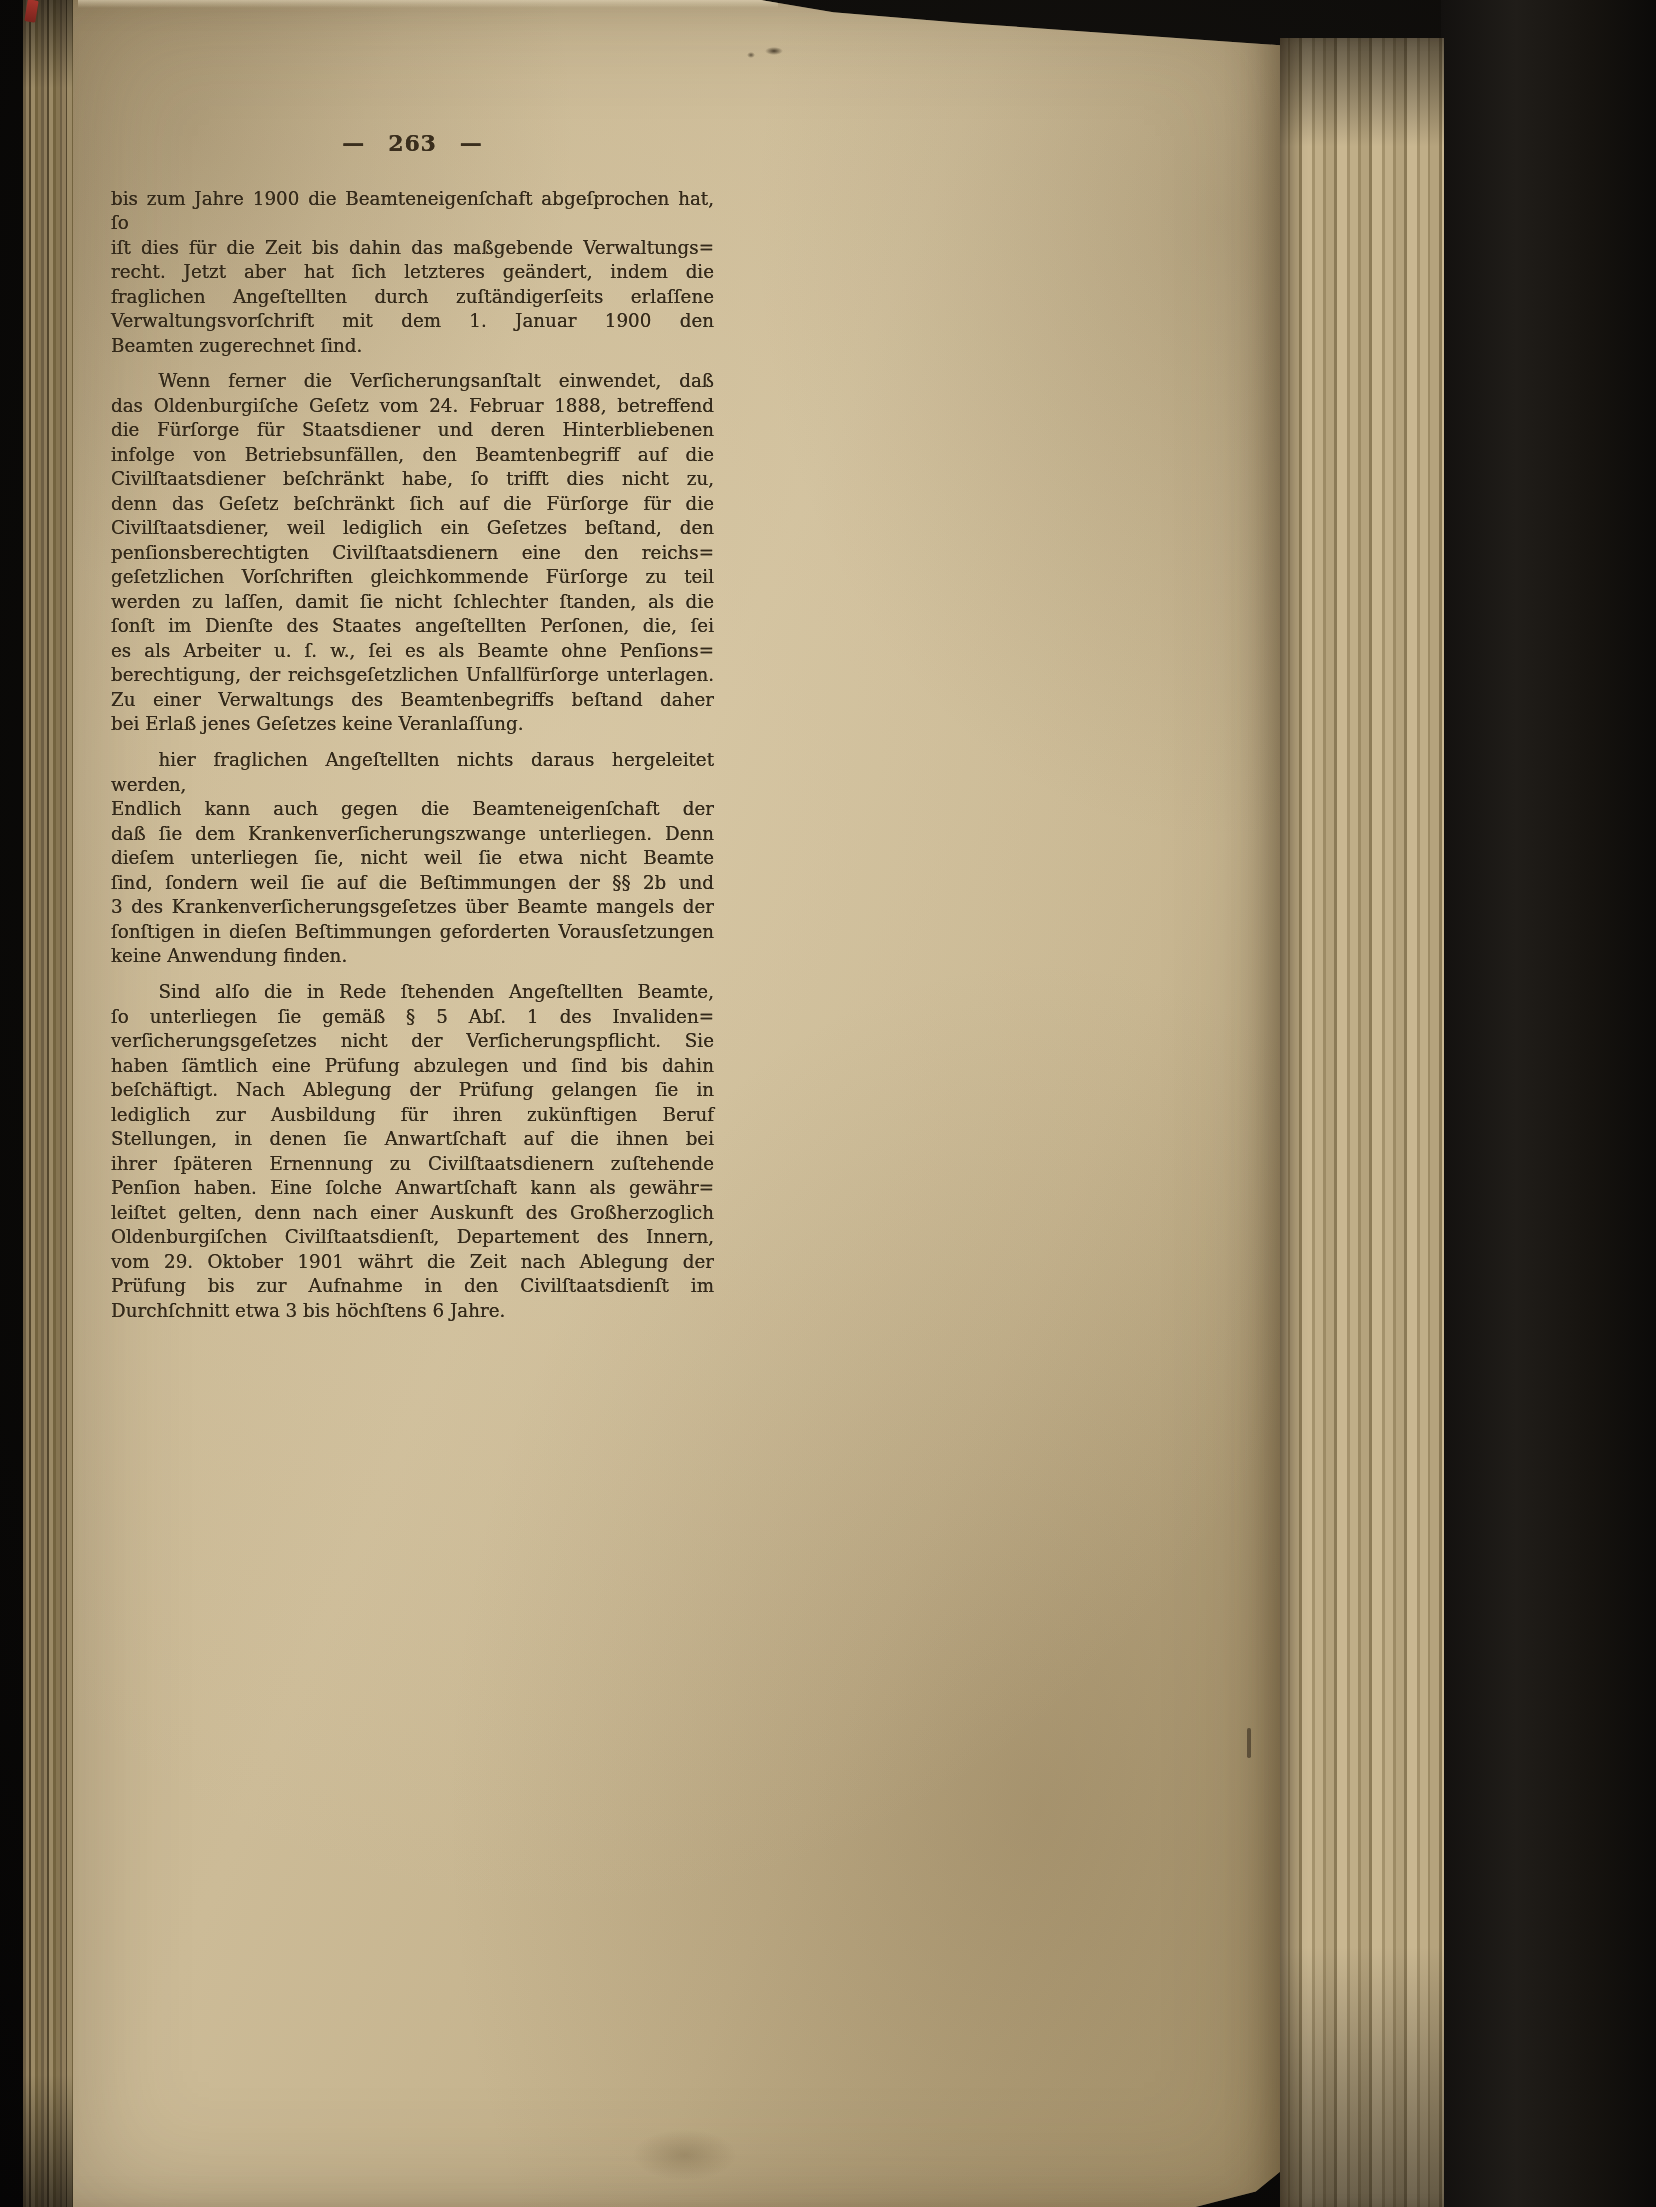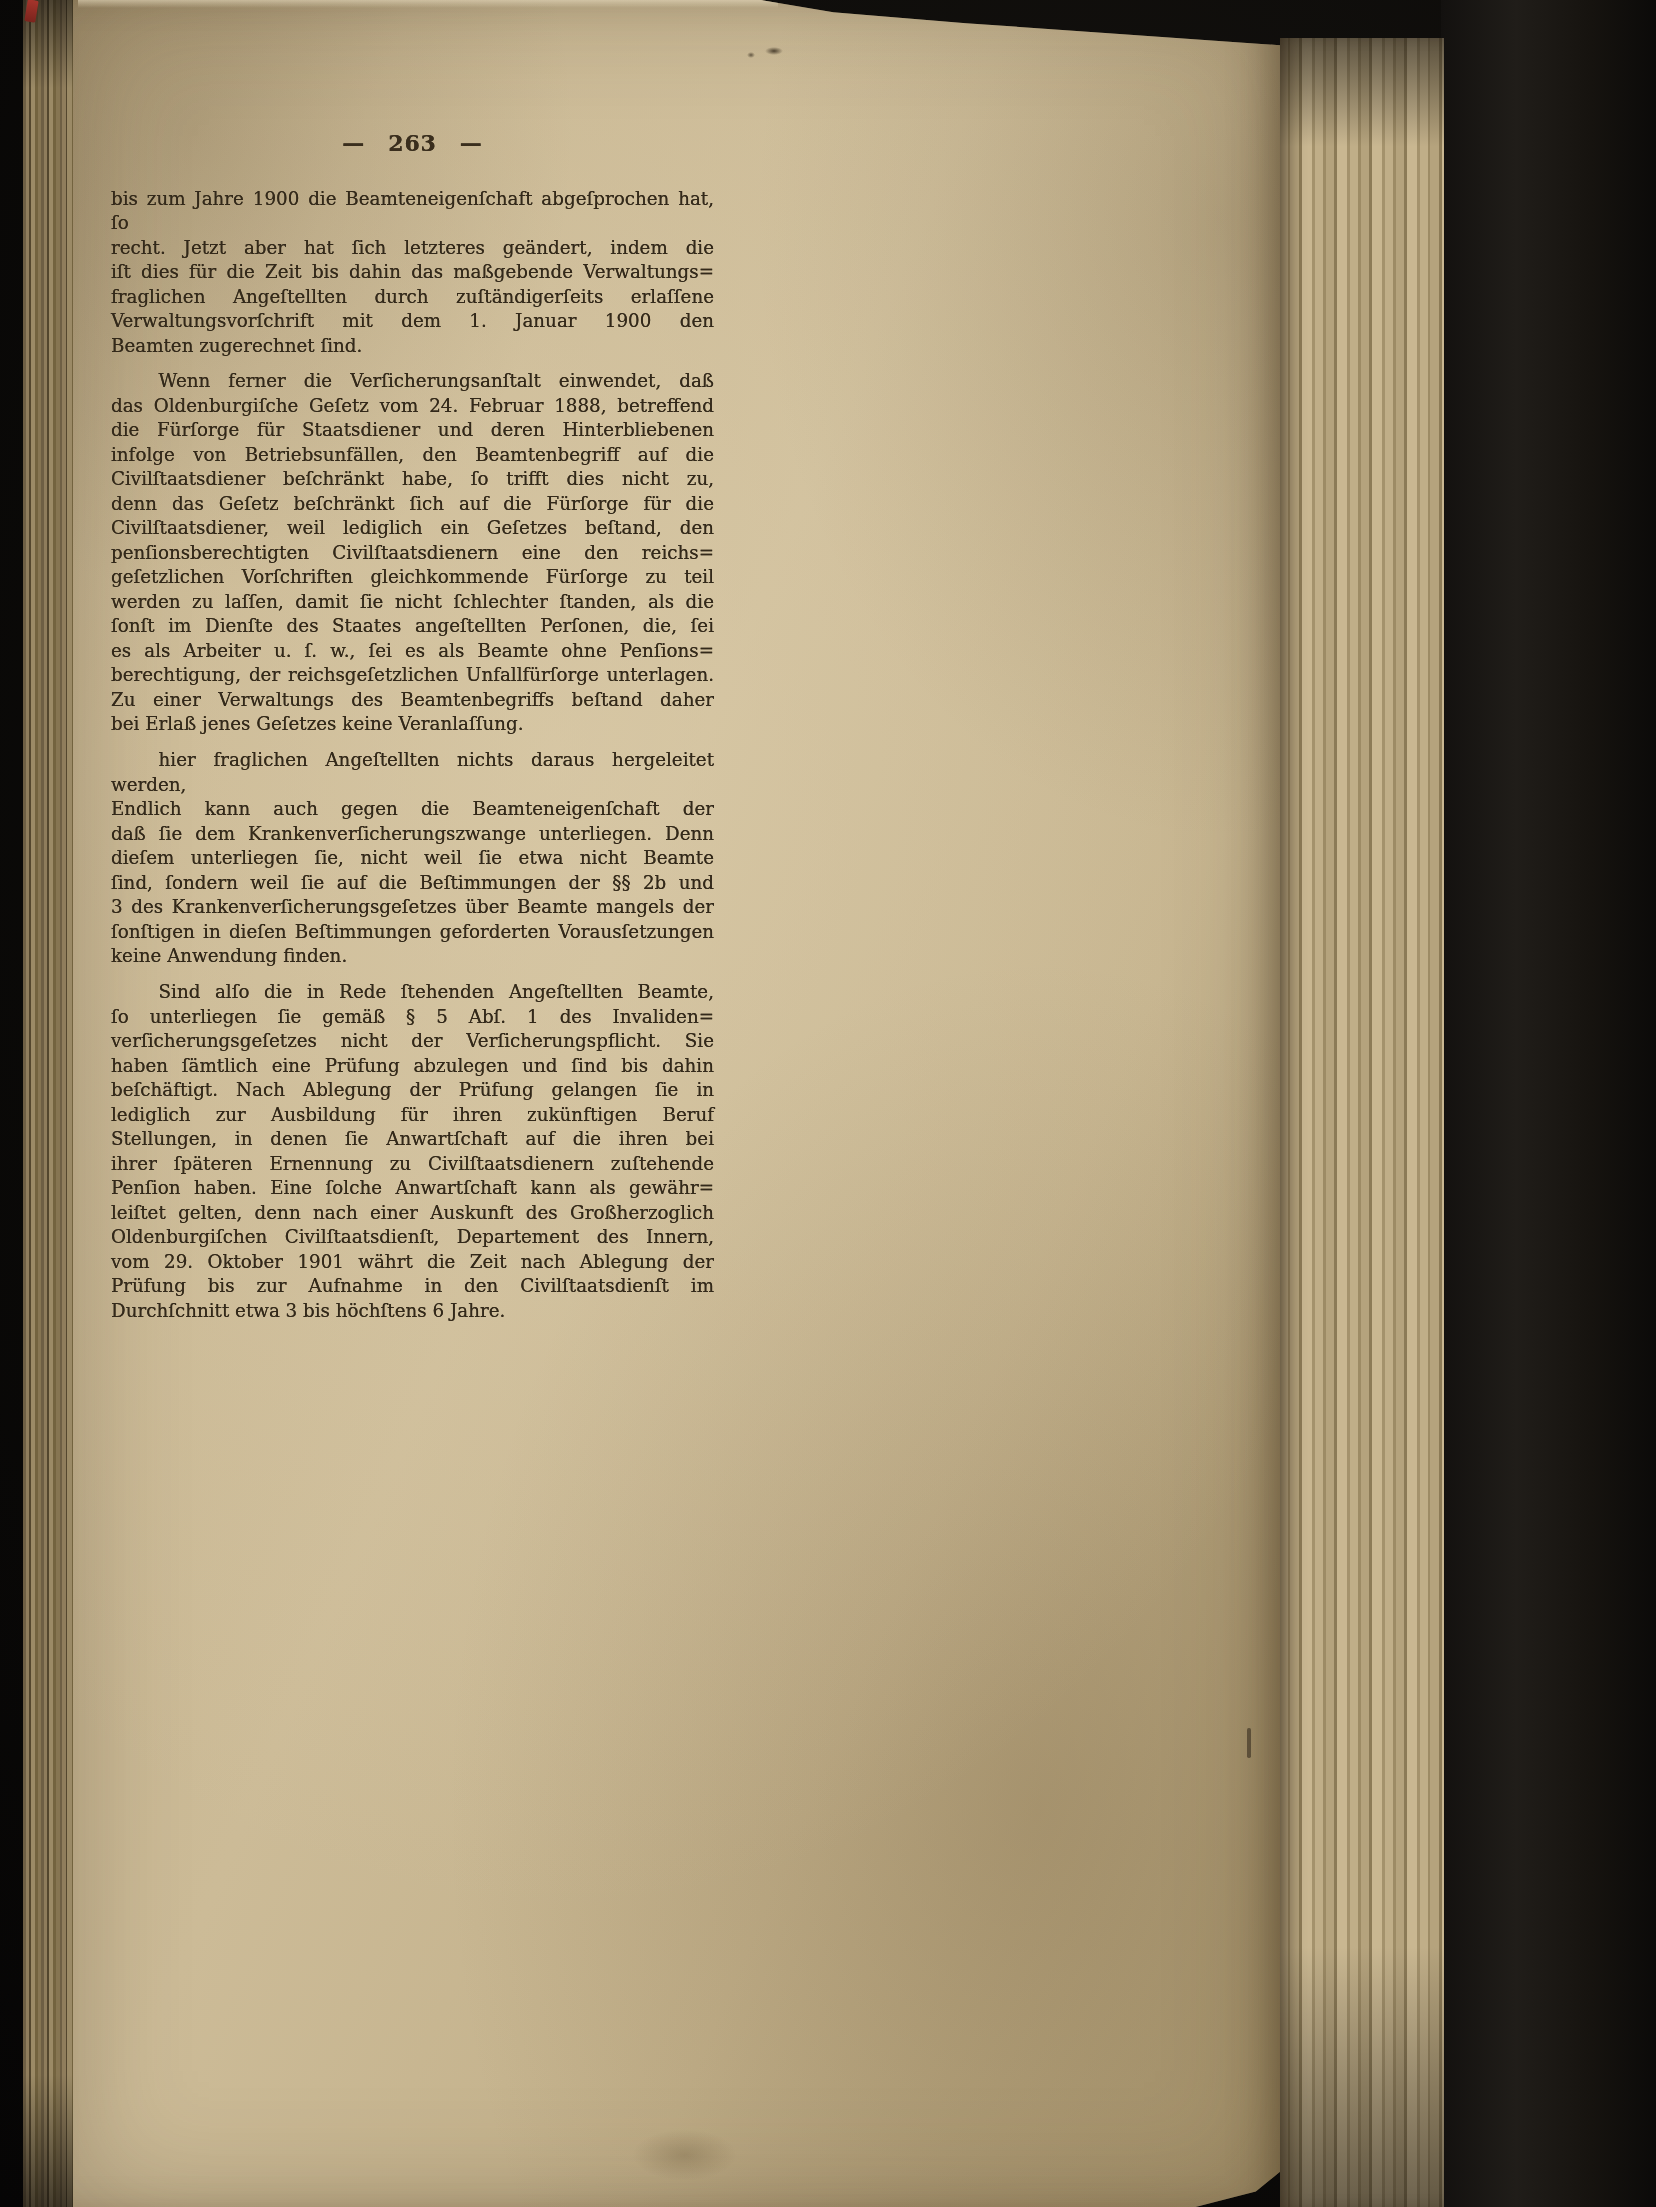--- a/index.html
+++ b/index.html
@@ -93,22 +93,22 @@
     <div class="text-block">
 
       <div class="page-header">
         <span>—</span>
         <span>263</span>
         <span>—</span>
       </div>
 
       <div class="para">
           <div class="tline">bis zum Jahre 1900 die Beamteneigenſchaft abgeſprochen hat, ſo</div>
+          <div class="tline">iſt dies für die Zeit bis dahin das maßgebende Verwaltungs=</div>
           <div class="tline">recht.  Jetzt  aber  hat  ſich  letzteres  geändert,  indem  die</div>
-          <div class="tline">iſt dies für die Zeit bis dahin das maßgebende Verwaltungs=</div>
           <div class="tline">fraglichen  Angeſtellten  durch  zuſtändigerſeits  erlaſſene</div>
           <div class="tline">Verwaltungsvorſchrift  mit  dem  1.  Januar  1900  den</div>
           <div class="tline">Beamten zugerechnet ſind.</div>
         </div>
 
       <div class="para indent">
           <div class="tline">Wenn  ferner  die  Verſicherungsanſtalt  einwendet,  daß</div>
           <div class="tline">das Oldenburgiſche Geſetz vom 24. Februar 1888, betreffend</div>
           <div class="tline">die  Fürſorge  für  Staatsdiener  und  deren  Hinterbliebenen</div>
           <div class="tline">infolge  von  Betriebsunfällen,  den  Beamtenbegriff  auf  die</div>
@@ -136,21 +136,21 @@
           <div class="tline">keine Anwendung finden.</div>
         </div>
 
       <div class="para indent">
           <div class="tline">Sind  alſo  die  in  Rede  ſtehenden  Angeſtellten  Beamte,</div>
           <div class="tline">ſo  unterliegen  ſie  gemäß  §  5  Abſ.  1  des  Invaliden=</div>
           <div class="tline">verſicherungsgeſetzes  nicht  der  Verſicherungspflicht.   Sie</div>
           <div class="tline">haben ſämtlich eine Prüfung abzulegen und ſind bis dahin</div>
           <div class="tline">beſchäftigt.   Nach  Ablegung  der  Prüfung  gelangen  ſie  in</div>
           <div class="tline">lediglich  zur  Ausbildung  für  ihren  zukünftigen  Beruf</div>
-          <div class="tline">Stellungen,  in  denen  ſie  Anwartſchaft  auf  die  ihren  bei</div>
+          <div class="tline">Stellungen,  in  denen  ſie  Anwartſchaft  auf  die  ihnen  bei</div>
           <div class="tline">ihrer  ſpäteren  Ernennung  zu  Civilſtaatsdienern  zuſtehende</div>
           <div class="tline">Penſion haben.  Eine ſolche Anwartſchaft kann als gewähr=</div>
           <div class="tline">leiſtet gelten, denn nach einer Auskunft des Großherzoglich</div>
           <div class="tline">Oldenburgiſchen Civilſtaatsdienſt, Departement des Innern,</div>
           <div class="tline">vom  29.  Oktober  1901  währt  die  Zeit  nach  Ablegung  der</div>
           <div class="tline">Prüfung  bis  zur  Aufnahme  in  den  Civilſtaatsdienſt  im</div>
           <div class="tline">Durchſchnitt etwa 3 bis höchſtens 6 Jahre.</div>
         </div>
 
     </div>

